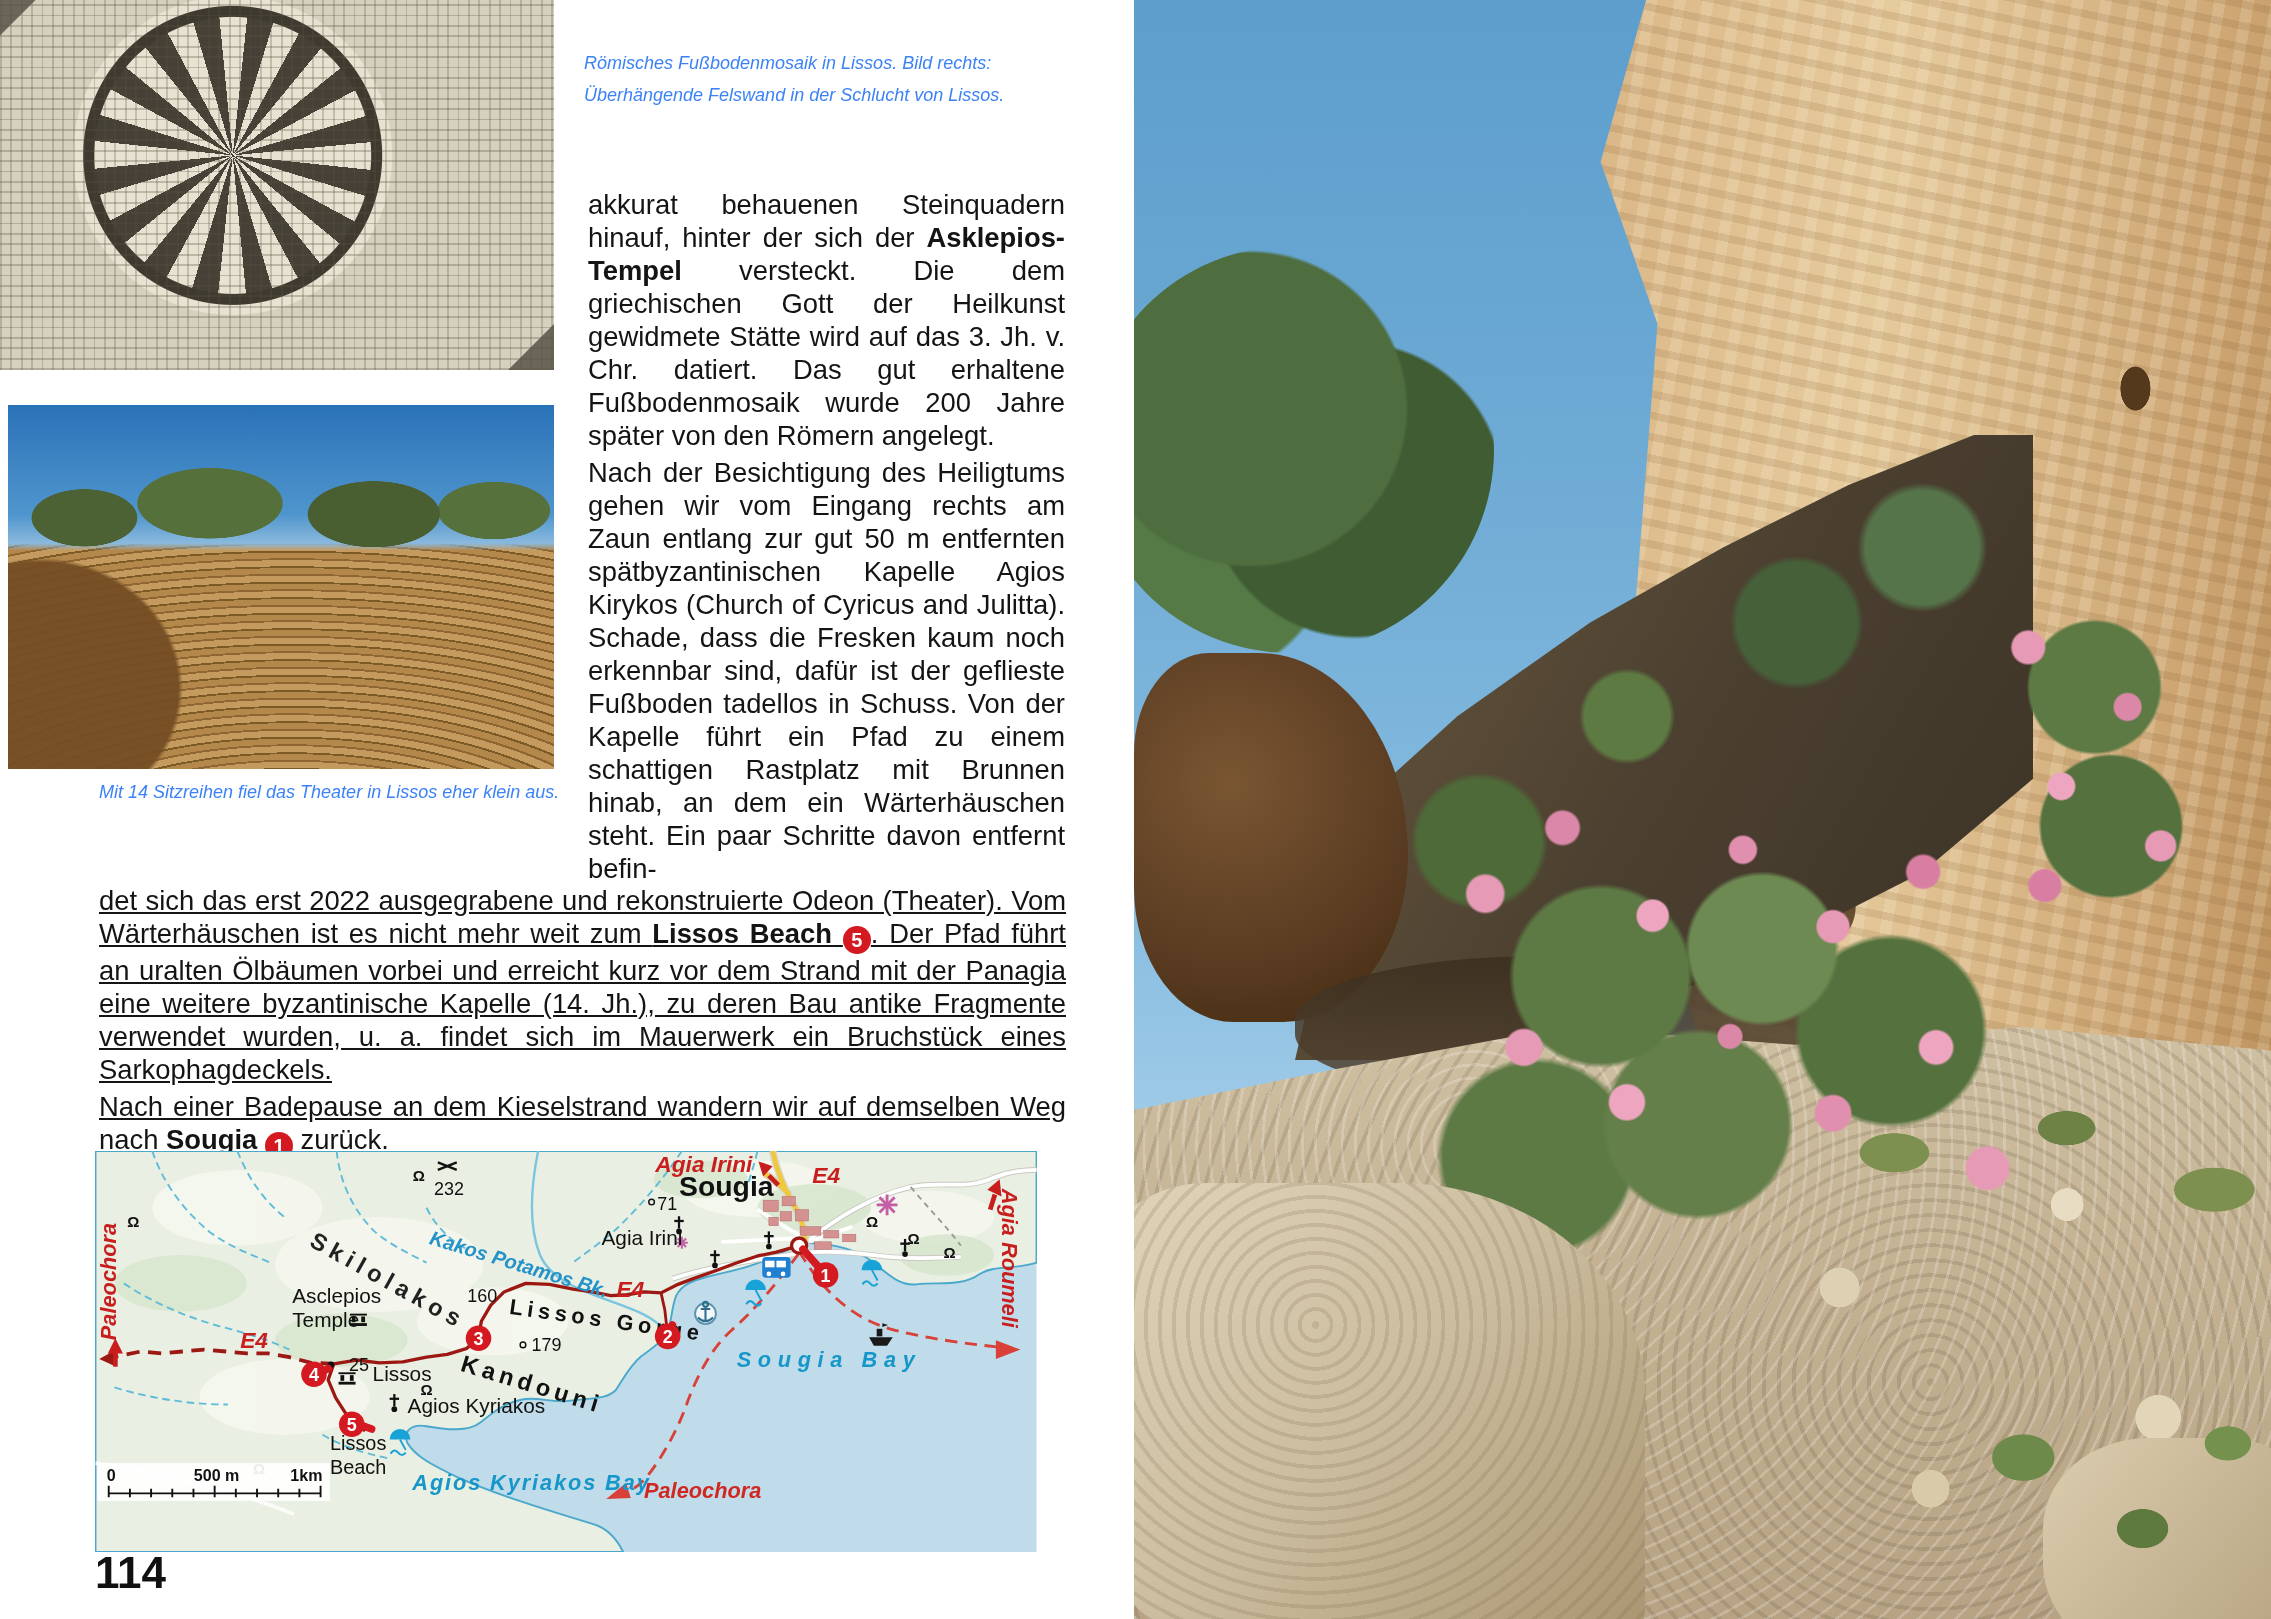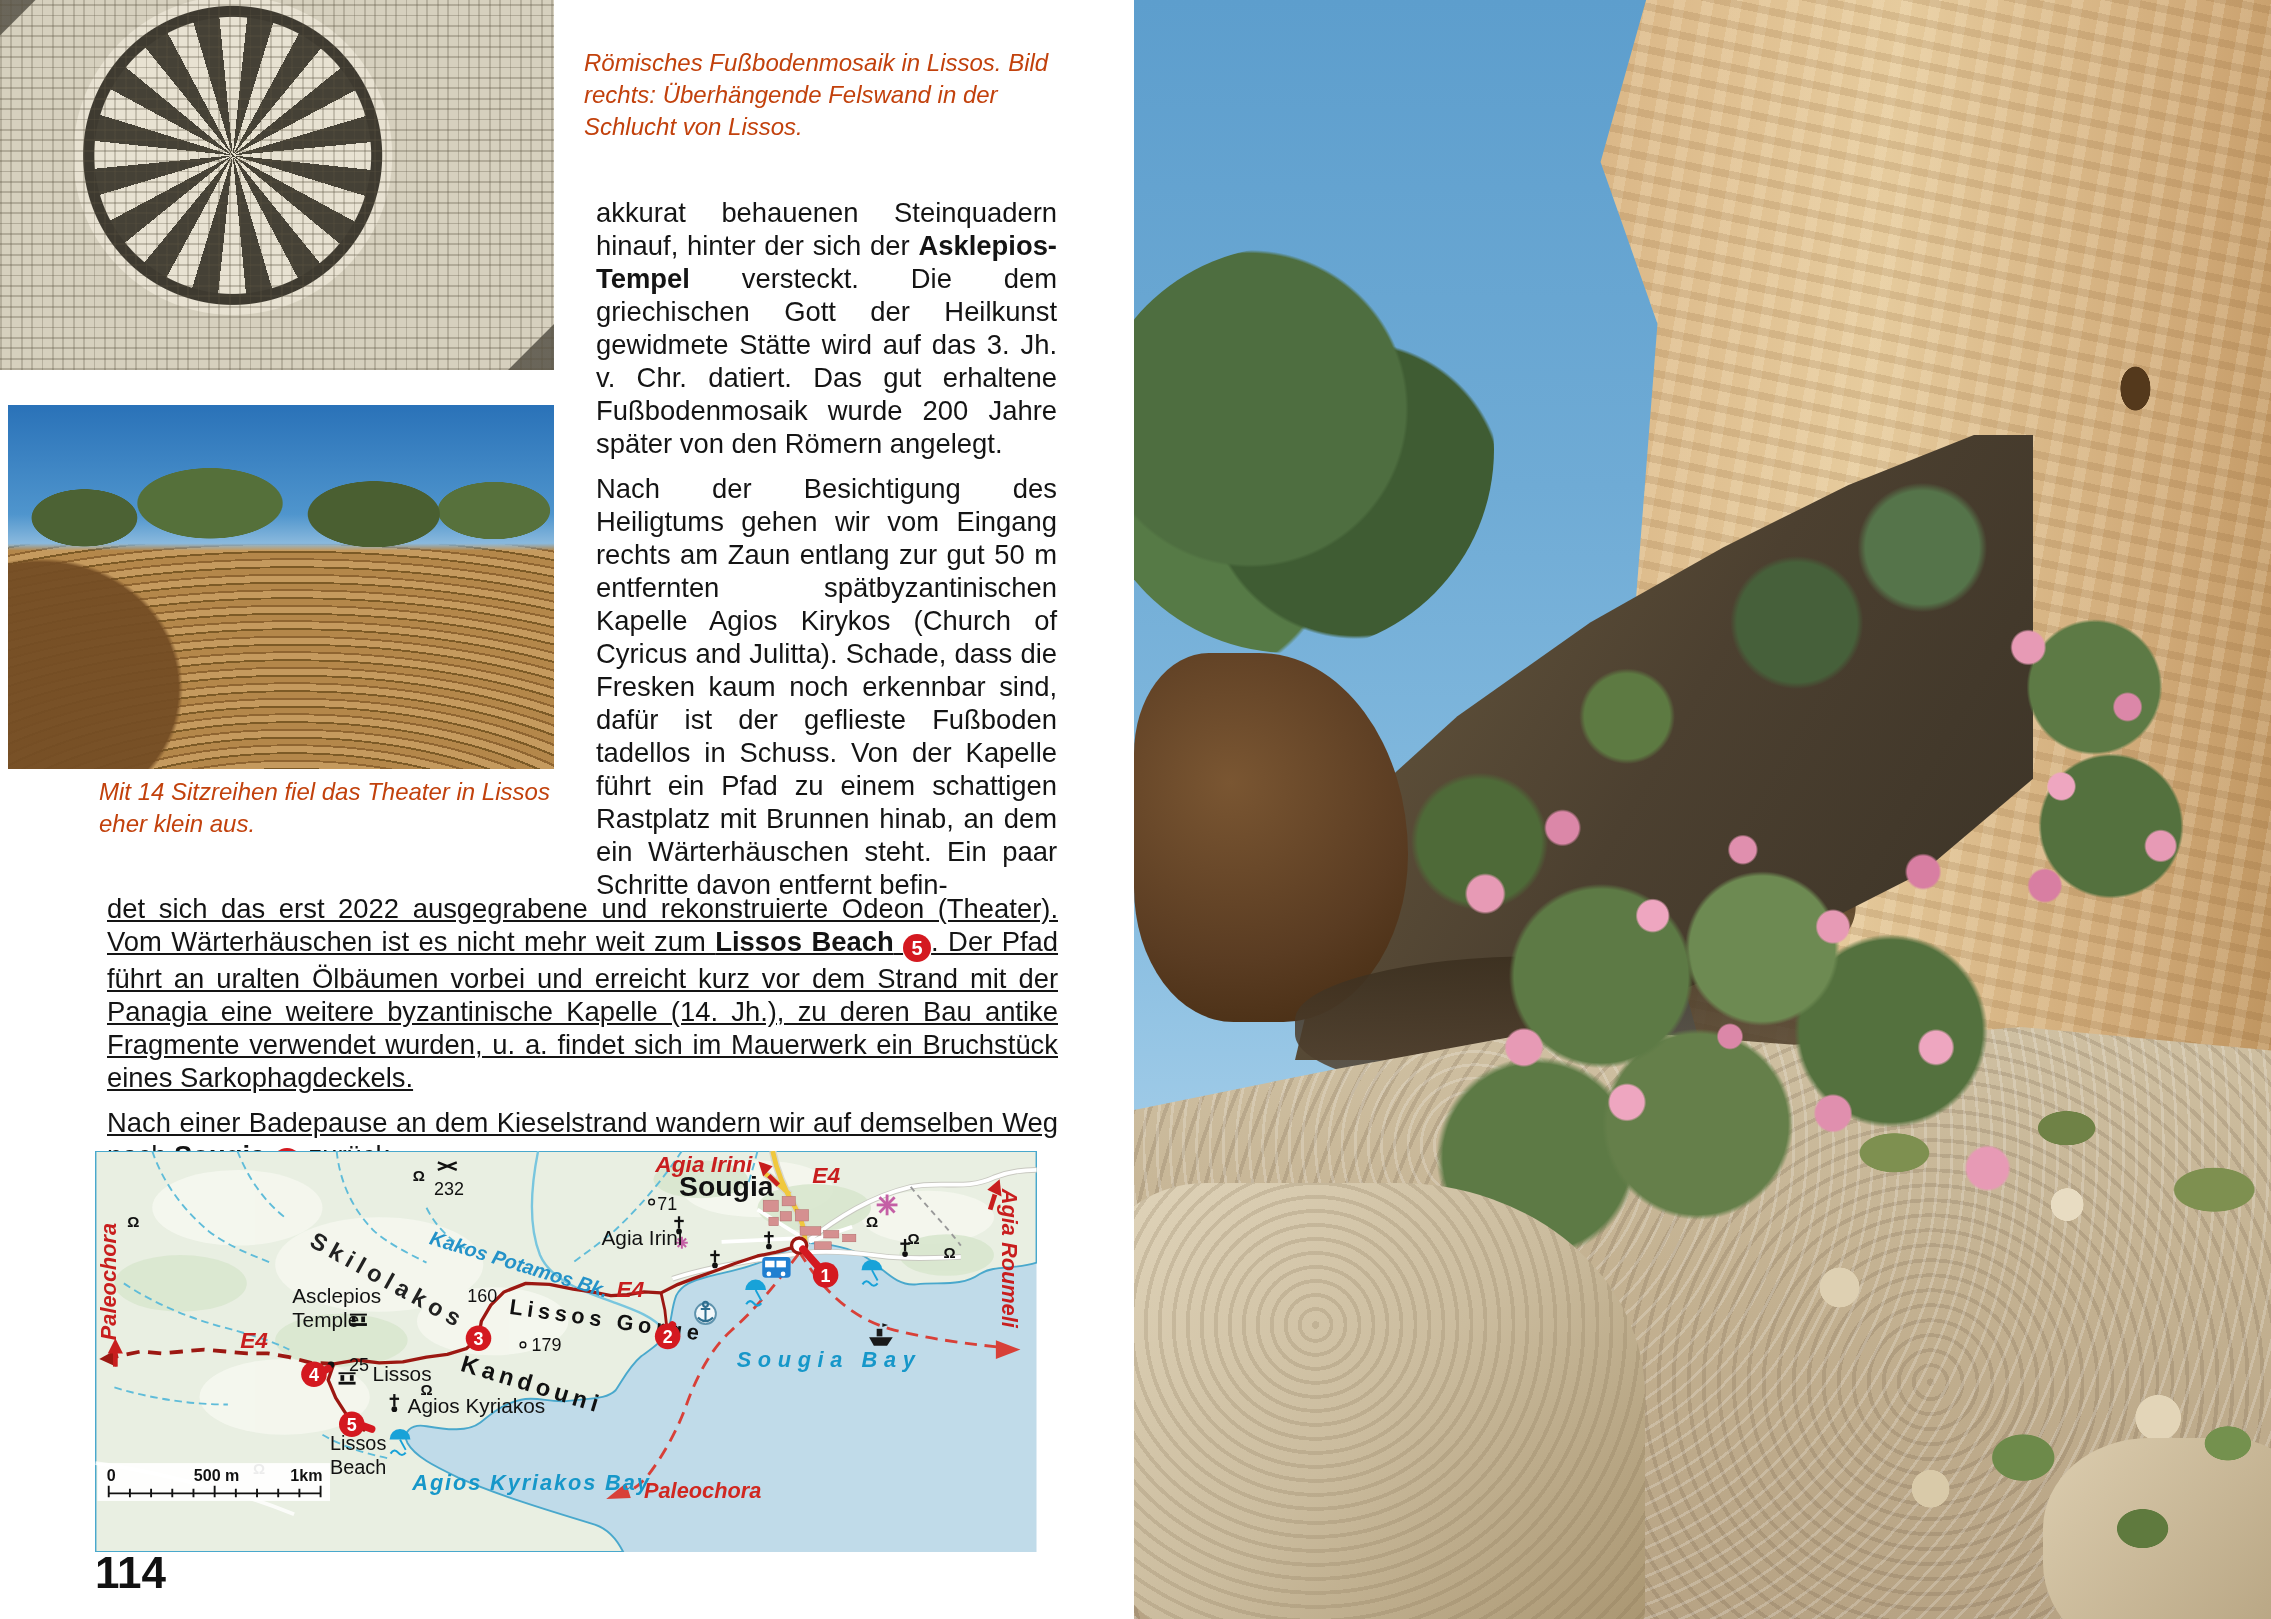--- a/index.html
+++ b/index.html
@@ -107,25 +107,25 @@
       radial-gradient(ellipse 57px 32px at 20% 30%, #7e9050 0 60%, rgba(0,0,0,0) 62%),
       radial-gradient(ellipse 47px 28px at 55% 20%, #6f8246 0 60%, rgba(0,0,0,0) 62%),
       radial-gradient(ellipse 66px 36px at 85% 45%, #7e9050 0 60%, rgba(0,0,0,0) 62%);}
   .g-weeds{left:804px;top:1344px;width:341px;height:284px;
     background:
       radial-gradient(ellipse 51px 38px at 25% 40%, #6d8a4a 0 60%, rgba(0,0,0,0) 62%),
       radial-gradient(ellipse 42px 32px at 60% 65%, #5f7a3e 0 60%, rgba(0,0,0,0) 62%),
       radial-gradient(ellipse 38px 28px at 85% 35%, #74914e 0 60%, rgba(0,0,0,0) 62%);}
 
   
-  .caption{font-style:italic;font-size:24px;line-height:32px;color:#c2410c;}
+  .caption{font-style:italic;font-size:18px;line-height:32px;color:#3b82f6;}
   .cap-mosaic{left:584px;top:47px;width:478px;}
   .cap-theater{left:99px;top:776px;width:468px;}
   .bodytext{font-size:27.4px;line-height:33px;text-align:justify;color:#141414;}
-  .bodytext p{margin:12px;}
+  .bodytext p{margin:4px;}
   .text-col{left:584px;top:184px;width:485px;}
   .text-wide{left:95px;top:880px;width:975px;text-decoration:underline;}
   .badge{display:inline-block;width:28px;height:28px;border-radius:50%;background:#d41920;color:#fff;
          font-weight:bold;font-size:20px;line-height:28px;text-align:center;vertical-align:-3.8px;font-style:normal;}
   .pagenum{left:95px;top:1548px;font-size:44px;font-weight:bold;color:#111;}
 
   
   .map{left:95px;top:1151px;width:942px;height:401px;}
   .map svg{display:block;}
   text{font-family:"Liberation Sans",sans-serif;}

